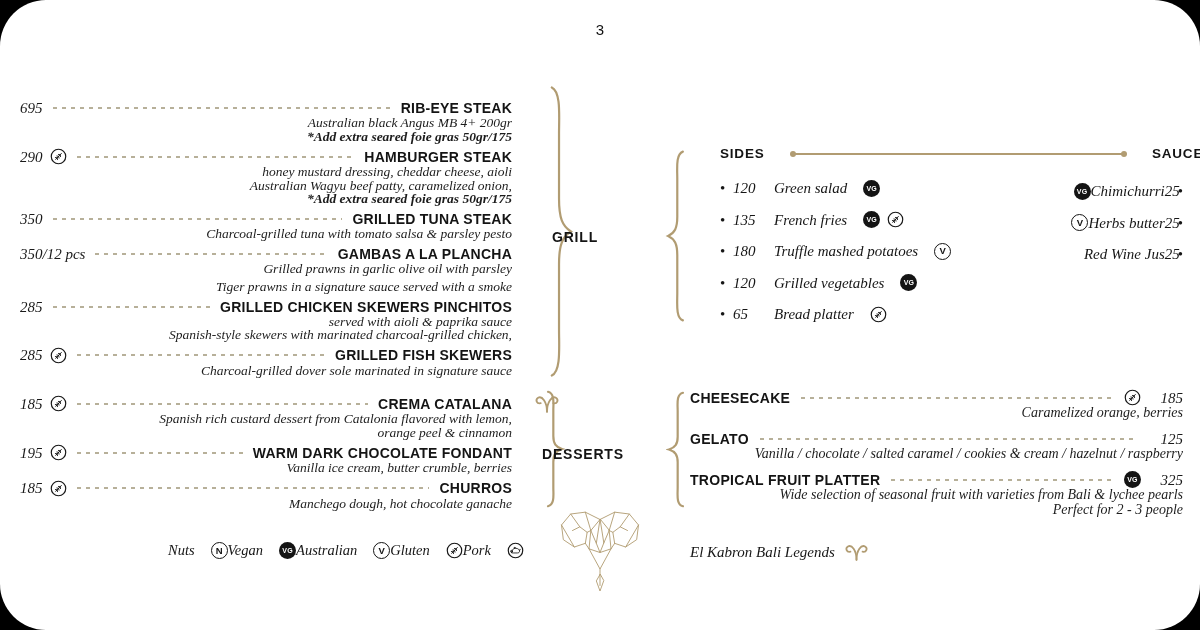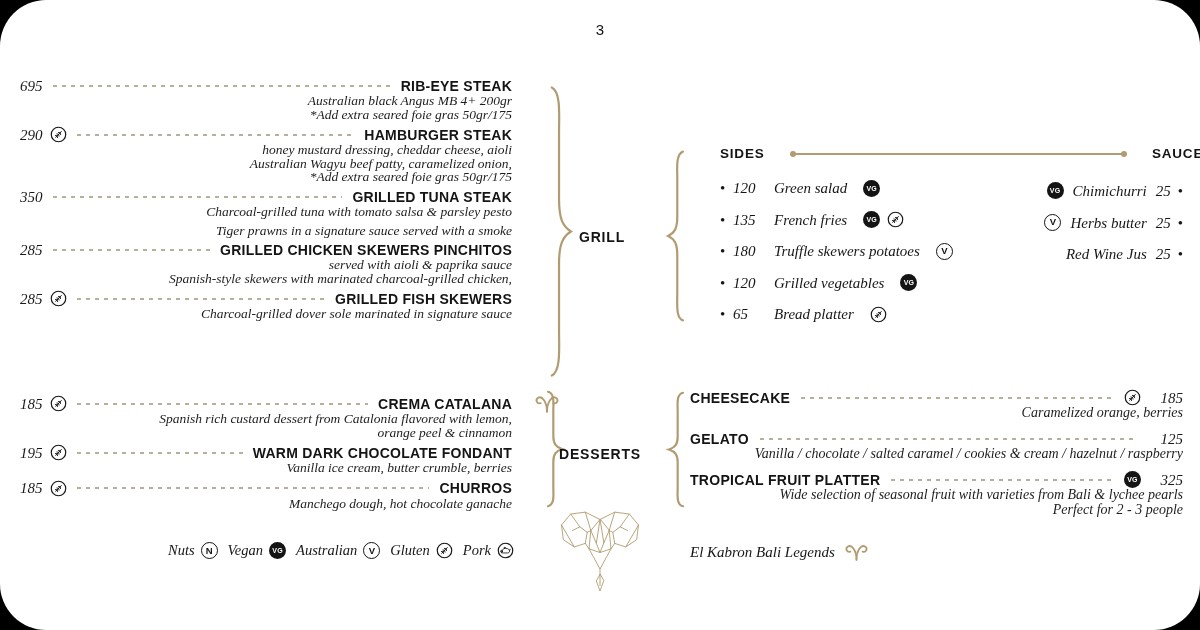--- a/index.html
+++ b/index.html
@@ -12,63 +12,63 @@
 
   
   .menucol{left:20px;width:492px}
   .mitem{margin-bottom:5px}
   .mrow{display:flex;align-items:center;gap:7px}
   .price{font:italic 15px/16px "Liberation Serif",serif;color:#1a1a1a;white-space:nowrap}
   .leader{flex:1;height:2px;align-self:center;margin:0 3px;
           background:repeating-linear-gradient(90deg,#b7b099 0 4px,transparent 4px 9px)}
   .mname{font:700 14px/16px "Liberation Sans",sans-serif;color:#141414;letter-spacing:.25px;white-space:nowrap}
   .mdesc{text-align:right;font:italic 13.5px/13.6px "Liberation Serif",serif;color:#1c1c1c}
-  .mdesc.bold{font-weight:400}
+  .mdesc.bold{font-weight:700}
 
   
   .badge{display:inline-flex;align-items:center;justify-content:center;width:17px;height:17px;
          border-radius:50%;box-sizing:border-box;flex:none}
   .badge.fill{background:#141414;color:#fff;font:700 7px/1 "Liberation Sans",sans-serif;letter-spacing:.2px}
   .badge.line{border:1.4px solid #141414;color:#141414;font:700 9.5px/1 "Liberation Sans",sans-serif}
   .ic{width:17px;height:17px;display:block;flex:none}
   .brace{display:block;width:100%;height:100%}
 
-  .seclabel{font:700 14px/16px "Liberation Sans",sans-serif;letter-spacing:.8px;color:#141414;text-align:center}
+  .seclabel{font:700 14px/16px "Liberation Sans",sans-serif;letter-spacing:.8px;color:#141414;text-align:left}
 
   
   .rtop{left:720px;top:146px;width:493px}
   .shead{display:flex;align-items:center}
   .shead .t{font:700 13.5px/16px "Liberation Sans",sans-serif;letter-spacing:.8px;color:#141414}
   .hline{flex:1;height:1.6px;background:#b19c72;position:relative;margin:0 28px}
   .hline::before,.hline::after{content:"";position:absolute;top:-2.2px;width:6px;height:6px;border-radius:50%;background:#b19c72}
   .hline::before{left:-3px}.hline::after{right:-3px}
   .slist{margin-top:17px}
   .srow{display:flex;align-items:center;height:18px;margin-bottom:13.6px;
         font:italic 15px/18px "Liberation Serif",serif;color:#161616}
   .sb{width:13px;font-style:normal}
   .sprice{width:41px}
   .srow .nm{margin-right:16px}
   .srow .bset{display:flex;gap:7px;align-items:center}
 
   .saucecol{right:17px;top:163px;width:250px}
-  .saucerow{display:flex;justify-content:flex-end;height:18px;margin-bottom:13.6px;
-            font:italic 15px/18px "Liberation Serif",serif;color:#161616;gap:9px}
+  .saucerow{display:flex;align-items:center;justify-content:flex-end;height:18px;margin-bottom:13.6px;
+            font:italic 15px/18px "Liberation Serif",serif;color:#161616;}
   .saucerow .bullet{font-style:normal;margin-left:-2px}
 
   
   .rdes{left:690px;top:389px;width:493px}
   .ritem{margin-bottom:10px}
   .rrow{display:flex;align-items:center;gap:8px}
   .rrow .mname{letter-spacing:.3px}
   .rprice{font:italic 15px/16px "Liberation Serif",serif;color:#1a1a1a;width:34px;text-align:right;flex:none}
   .rdesc{font:italic 14px/14.6px "Liberation Serif",serif;color:#1c1c1c;text-align:right}
 
   
   .legend{left:168px;top:541px;width:346px;display:flex;justify-content:space-between;align-items:center}
-  .lg{display:flex;align-items:flex-end;gap:6px;font:italic 14.5px/18px "Liberation Serif",serif;color:#161616}
+  .lg{display:flex;align-items:flex-end;gap:16px;font:italic 14.5px/18px "Liberation Serif",serif;color:#161616}
   .brand{left:690px;top:542px;display:flex;align-items:center;gap:9px;
          font:italic 15px/18px "Liberation Serif",serif;color:#161616}
 </style>
 </head>
 <body>
 
 <svg width="0" height="0" style="position:absolute">
   <defs>
     <g id="ic-gluten-g">
       <circle cx="10" cy="10" r="8.5" fill="none" stroke="#161616" stroke-width="1.4"></circle>
@@ -97,21 +97,21 @@
         <path d="M12,17 C12,8 16.6,2.2 20.2,4.2 C23,5.9 21.6,10 17.8,9.2"></path>
       </g>
     </g>
   </defs>
 </svg>
 
 <div class="card">
 
   <div class="abs pagenum">3</div>
 
-  <div class="abs menucol" style="top:78px">
+  <div class="abs menucol" style="top:100px">
 
     <div class="mitem">
       <div class="mrow">
         <span class="price">695</span>
         <span class="leader"></span>
         <span class="mname">RIB-EYE STEAK</span>
       </div>
       <div class="mdesc">Australian black Angus MB 4+ 200gr</div>
       <div class="mdesc bold">*Add extra seared foie gras 50gr/175</div>
     </div>
@@ -132,20 +132,28 @@
 
     <div class="mitem">
       <div class="mrow">
         <span class="price">350</span>
         <span class="leader"></span>
         <span class="mname">GRILLED TUNA STEAK</span>
       </div>
       <div class="mdesc">Charcoal-grilled tuna with tomato salsa &amp; parsley pesto</div>
     </div>
 
+    <div class="mitem">
+      <div class="mrow">
+        <span class="price">350/12 pcs</span>
+        <span class="leader"></span>
+        <span class="mname">GAMBAS A LA PLANCHA</span>
+      </div>
+      <div class="mdesc">Grilled prawns in garlic olive oil with parsley</div>
+    </div>
 
     <div class="mitem">
       <div class="mdesc">Tiger prawns in a signature sauce served with a smoke</div>
     </div>
 
     <div class="mitem">
       <div class="mrow">
         <span class="price">285</span>
         <span class="leader"></span>
         <span class="mname">GRILLED CHICKEN SKEWERS PINCHITOS</span>
@@ -202,21 +210,21 @@
         <span class="bset">
           <span class="badge fill">VG</span>
           <svg class="ic" viewBox="0 0 20 20">
               <use href="#ic-gluten-g"></use>
             </svg>
         </span>
       </div>
       <div class="srow">
         <span class="sb">•</span>
         <span class="sprice">180</span>
-        <span class="nm">Truffle skewers potatoes</span>
+        <span class="nm">Truffle mashed potatoes</span>
         <span class="bset">
             <span class="badge line">V</span>
           </span>
       </div>
       <div class="srow">
         <span class="sb">•</span>
         <span class="sprice">120</span>
         <span class="nm">Grilled vegetables</span>
         <span class="bset">
             <span class="badge fill">VG</span>

